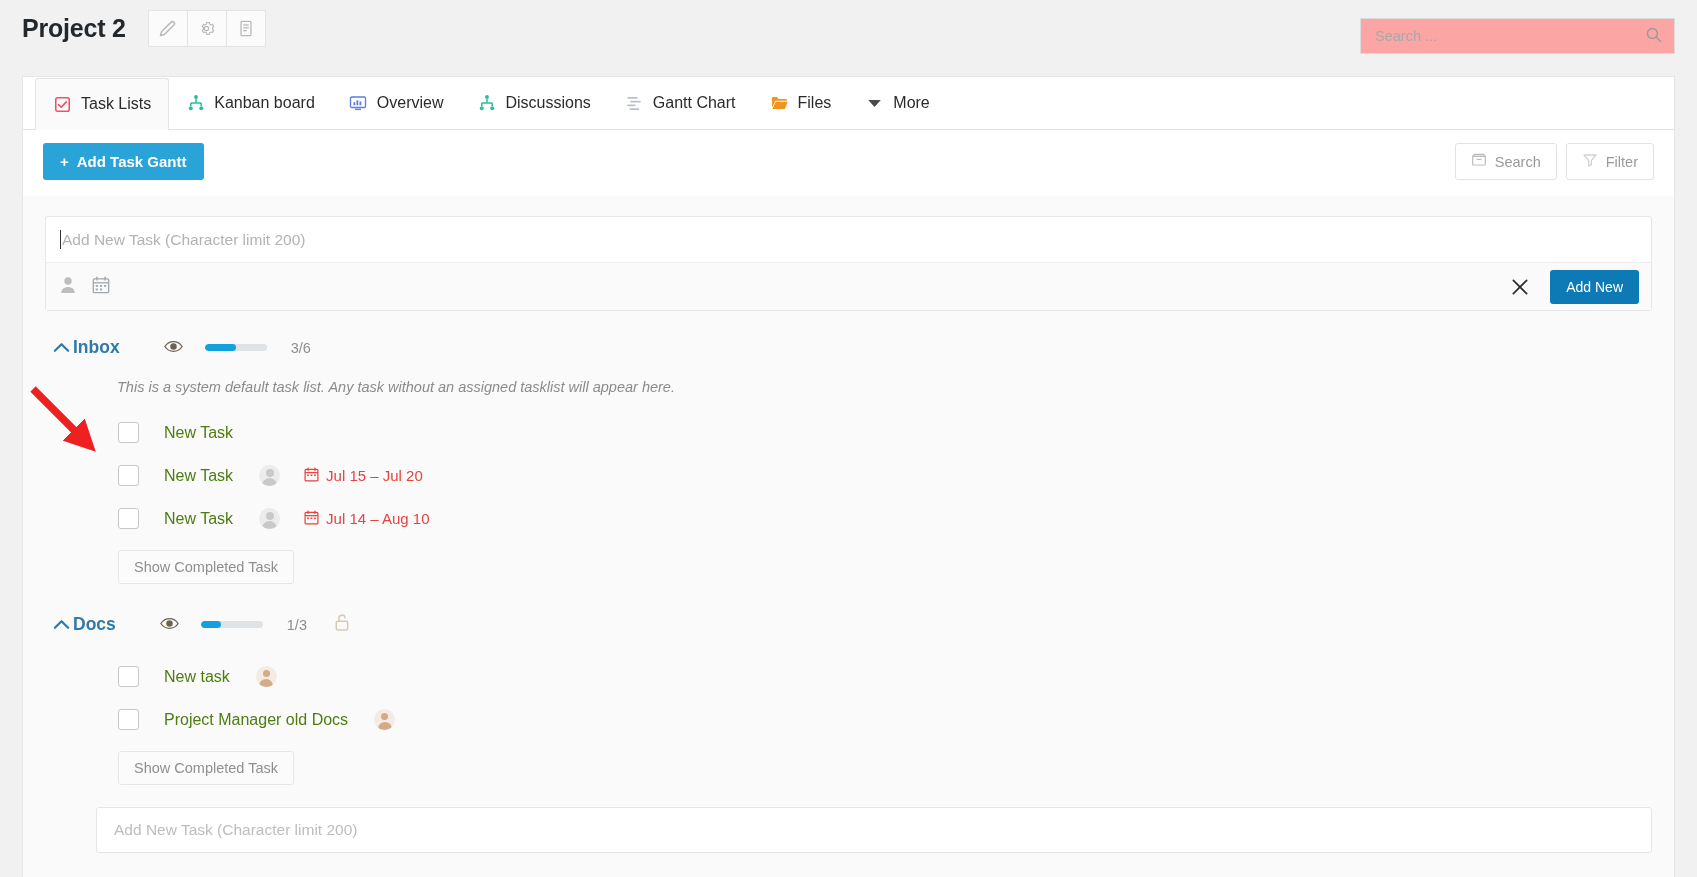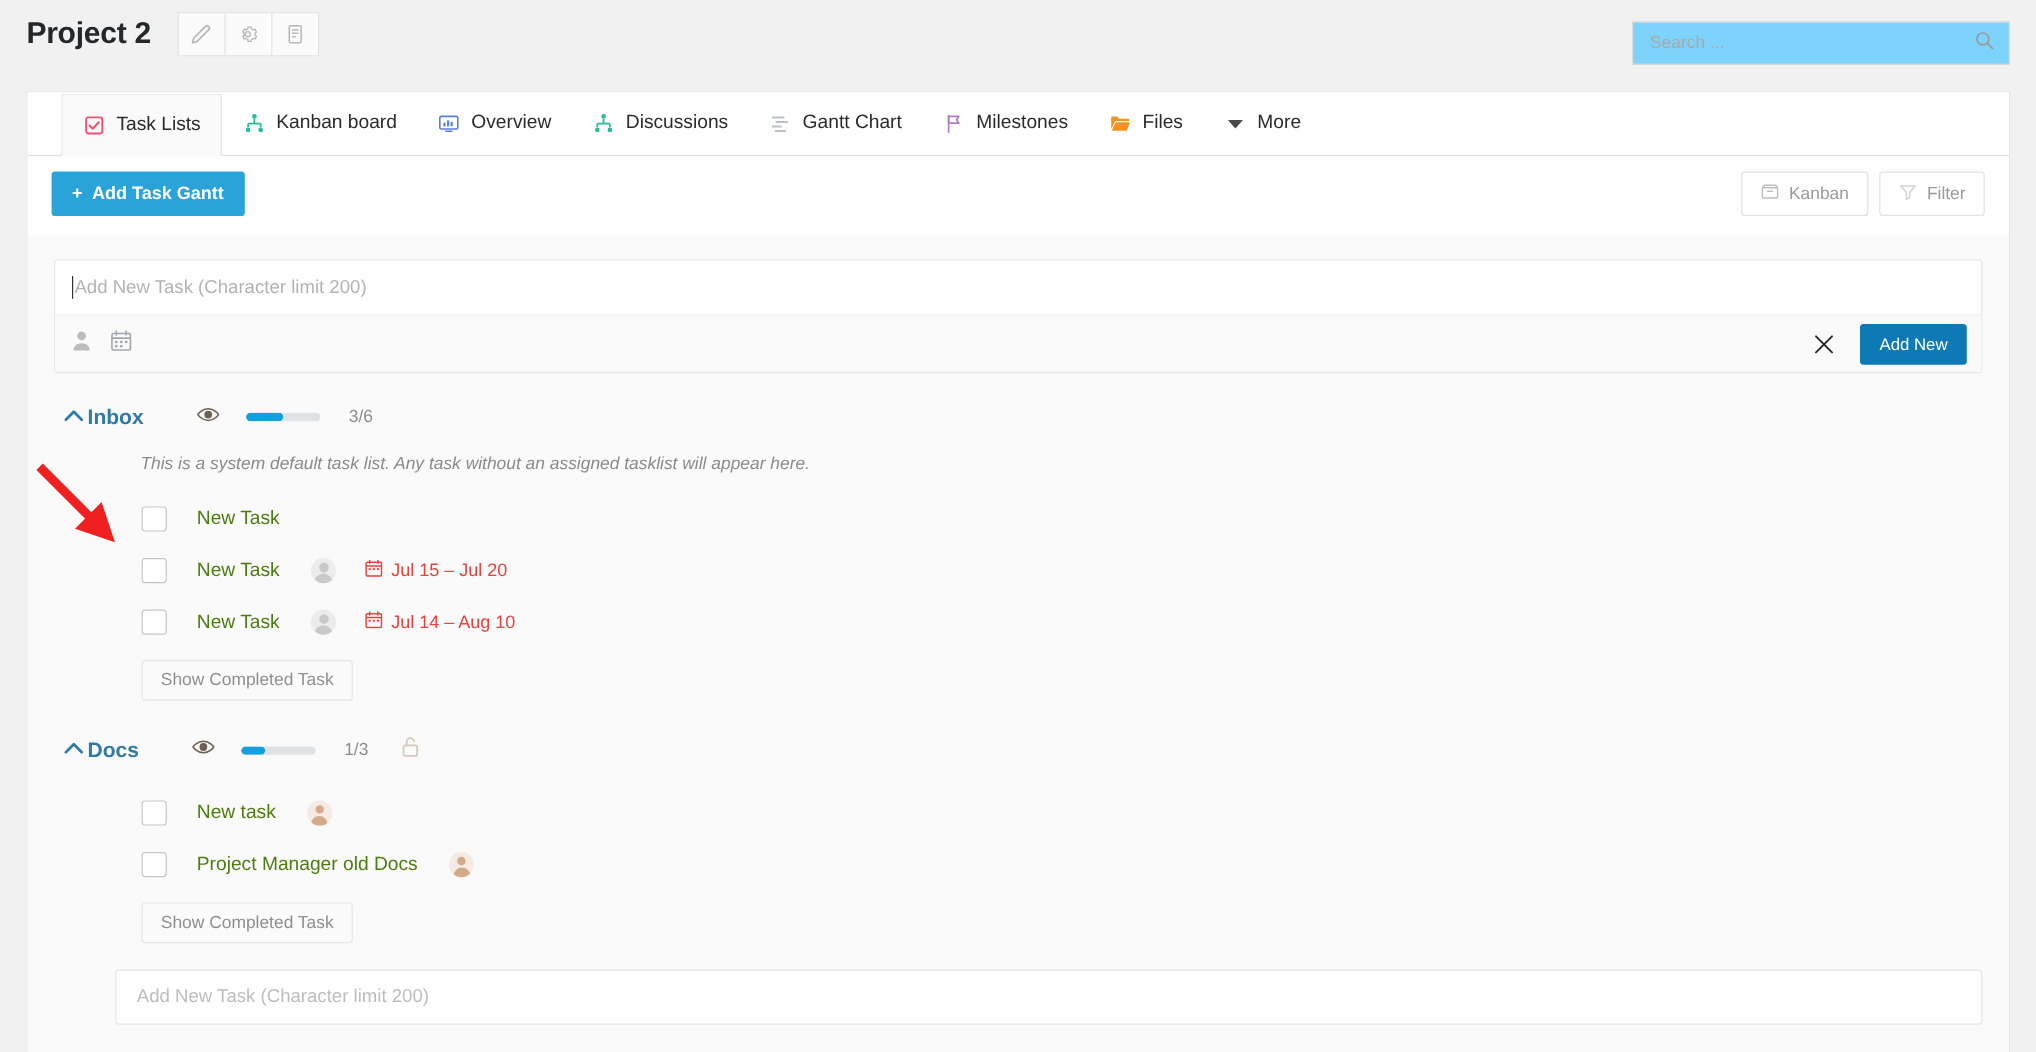--- a/index.html
+++ b/index.html
@@ -36,21 +36,21 @@
     margin-right: -1px;
     display: flex; align-items: center; justify-content: center;
     cursor: pointer;
   }
   .hdr-btn svg { display: block; }
 
   #search-wrap {
     position: absolute;
     right: 22px; top: 18px;
     width: 315px; height: 36px;
-    background: #7dd3fc;
+    background: #fca5a5;
     border: 1px solid #dcdcdc;
     display: flex; align-items: center;
     padding: 0 12px;
   }
   #search-input {
     flex: 1;
     border: 0; outline: none;
     font-size: 14.5px;
     color: #444;
     font-family: "Liberation Sans", sans-serif;
@@ -68,21 +68,21 @@
     border: 1px solid #e5e5e5;
     border-bottom: none;
   }
 
   
   #tabs {
     height: 53px;
     border-bottom: 1px solid #e3e3e3;
     display: flex;
     align-items: flex-end;
-    padding-left: 28px;
+    padding-left: 12px;
     background: #fff;
   }
   .tab {
     display: flex; align-items: center;
     gap: 9px;
     height: 52px;
     padding: 0 17px;
     font-size: 16px;
     color: #2b2b2b;
     cursor: pointer;
@@ -419,29 +419,20 @@
         <svg width="18" height="18" viewBox="0 0 24 24" fill="#b9c0c9">
           <rect x="3" y="4" width="14" height="2.4" rx="1"></rect>
           <rect x="7" y="9" width="14" height="2.4" rx="1"></rect>
           <rect x="3" y="14" width="11" height="2.4" rx="1"></rect>
           <rect x="6" y="19" width="13" height="2.4" rx="1"></rect>
         </svg>
       </span>
       <span>Gantt Chart</span>
     </div>
 
-    <div class="tab">
-      <span class="tico">
-        <svg width="17" height="18" viewBox="0 0 24 24" fill="none" stroke="#b07cc6" stroke-width="2" stroke-linejoin="round">
-          <line x1="5" y1="2.5" x2="5" y2="22" stroke-linecap="round"></line>
-          <path d="M5 3.5h12l-2.6 4 2.6 4H5z"></path>
-        </svg>
-      </span>
-      <span>Milestones</span>
-    </div>
 
     <div class="tab">
       <span class="tico">
         <svg width="19" height="18" viewBox="0 0 24 24" fill="#f0941f">
           <path d="M2 5.5A1.5 1.5 0 0 1 3.5 4h5.2l2 2.6h9.8A1.5 1.5 0 0 1 22 8.1v1H6.6L2 18z"></path>
           <path d="M6.9 10.4h16L19.3 20H2.5z"></path>
         </svg>
       </span>
       <span>Files</span>
     </div>
@@ -464,21 +455,21 @@
 
     <div id="right-actions">
       <button class="ghost-btn">
         <span>
           <svg width="16" height="16" viewBox="0 0 24 24" fill="none" stroke="#bdbdbd" stroke-width="1.8" stroke-linejoin="round">
             <path d="M2.5 6.5l2.5-3h14l2.5 3z"></path>
             <rect x="2.5" y="6.5" width="19" height="13" rx="1.2"></rect>
             <line x1="9" y1="11" x2="15" y2="11" stroke-linecap="round"></line>
           </svg>
         </span>
-        <span>Kanban</span>
+        <span>Search</span>
       </button>
 
       <button class="ghost-btn">
         <span>
           <svg width="16" height="16" viewBox="0 0 24 24" fill="none" stroke="#d2d2d2" stroke-width="1.9" stroke-linejoin="round" stroke-linecap="round">
             <path d="M3 4.5h18l-7 8.2v6.3l-4 2.2v-8.5z"></path>
           </svg>
         </span>
         <span>Filter</span>
       </button>

